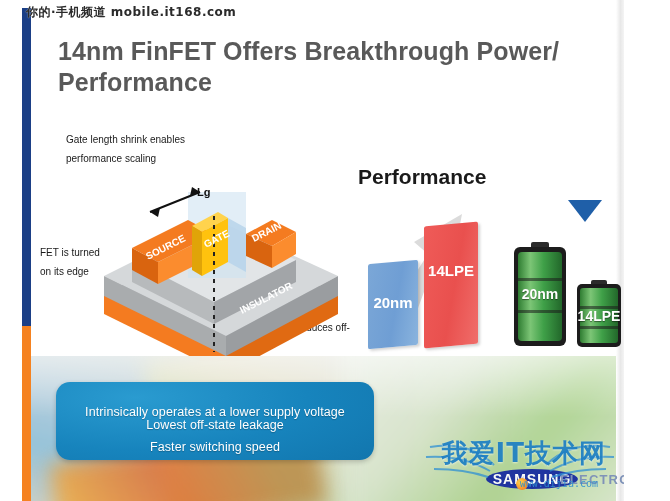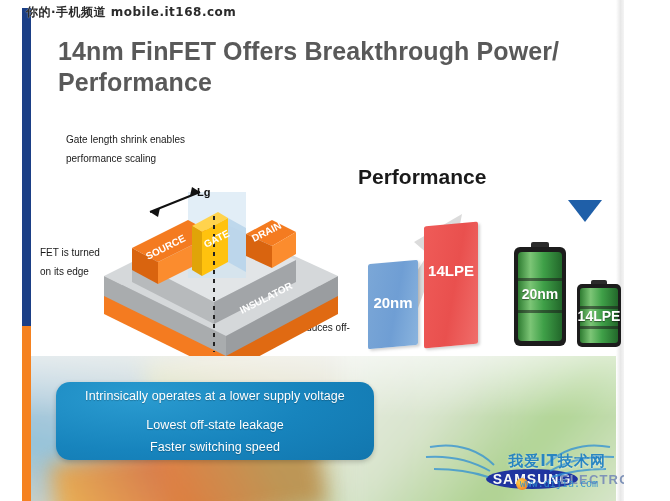--- a/index.html
+++ b/index.html
@@ -73,21 +73,21 @@
   .batt-20{left:512px;top:242px;width:56px;height:106px;}
   .batt-14{left:575px;top:280px;width:48px;height:68px;}
 
   
   .callout{position:absolute;left:56px;top:382px;width:318px;height:78px;
     border-radius:14px;
     background:radial-gradient(120% 150% at 25% 20%,#2a9bd0 0%,#1784bd 45%,#0f6fa6 100%);
     box-shadow:0 2px 5px rgba(0,0,0,.2);}
   .callout .line{color:#ffffff;font-size:12.5px;text-align:center;
     letter-spacing:.1px;text-shadow:0 1px 1px rgba(0,0,0,.25);}
-  .callout .l1{position:absolute;left:0;right:0;top:7px;}
+  .callout .l1{position:absolute;left:0;right:0;top:23px;}
   .callout .l2{position:absolute;left:0;right:0;top:36px;}
   .callout .l3{position:absolute;left:0;right:0;top:58px;}
 
   
   .wafer{position:absolute;left:31px;bottom:0;right:8px;height:145px;overflow:hidden;}
   .wafer .w1{position:absolute;left:-10%;top:-30%;width:75%;height:170%;
     background:linear-gradient(22deg,#f0a63c 0%,#d9d2c0 18%,#8fbfd8 38%,#b9cfdc 55%,#cfd6cf 72%,#efe6d2 100%);
     filter:blur(9px);opacity:.95;transform:rotate(-8deg);}
   .wafer .w2{position:absolute;left:22%;top:-20%;width:60%;height:160%;
     background:linear-gradient(35deg,#6fbf5a 0%,#c7dca4 25%,#e9e2c8 55%,#dfe7e8 85%);
@@ -104,21 +104,21 @@
   
   .samsung{position:absolute;left:486px;bottom:12px;width:92px;height:20px;
     border-radius:50%/50%;background:#1428a0;display:flex;align-items:center;
     justify-content:center;opacity:.93;}
   .samsung span{color:#fff;font-size:14px;font-weight:bold;letter-spacing:1px;}
   .sam-elec{position:absolute;left:560px;bottom:14px;color:#7f93b8;font-size:13px;
     letter-spacing:1.2px;font-weight:bold;}
 
   
   .wm-wings{position:absolute;right:4px;bottom:8px;width:200px;height:62px;}
-  .wm-cn{position:absolute;right:18px;bottom:30px;color:#1d7fc4;font-size:15px;
+  .wm-cn{position:absolute;right:18px;bottom:30px;color:#1d7fc4;font-size:26px;
     font-weight:bold;font-family:"DejaVu Sans",sans-serif;letter-spacing:1px;
     opacity:.92;text-shadow:0 1px 2px rgba(255,255,255,.6);white-space:nowrap;}
   .wm-url{position:absolute;right:26px;bottom:12px;color:#2f8fd0;font-size:10px;
     font-family:"DejaVu Sans Mono",monospace;opacity:.9;white-space:nowrap;}
   .wm-dot{position:absolute;right:96px;bottom:11px;width:12px;height:12px;
     border-radius:50%;background:radial-gradient(circle at 35% 35%,#ffd24a,#f06b1e);}
 </style>
 </head>
 <body>
 

